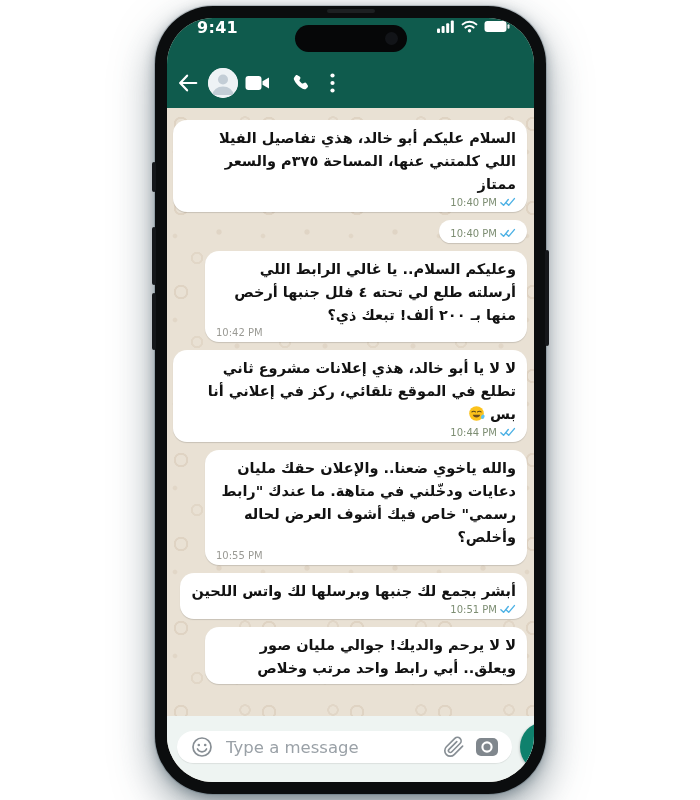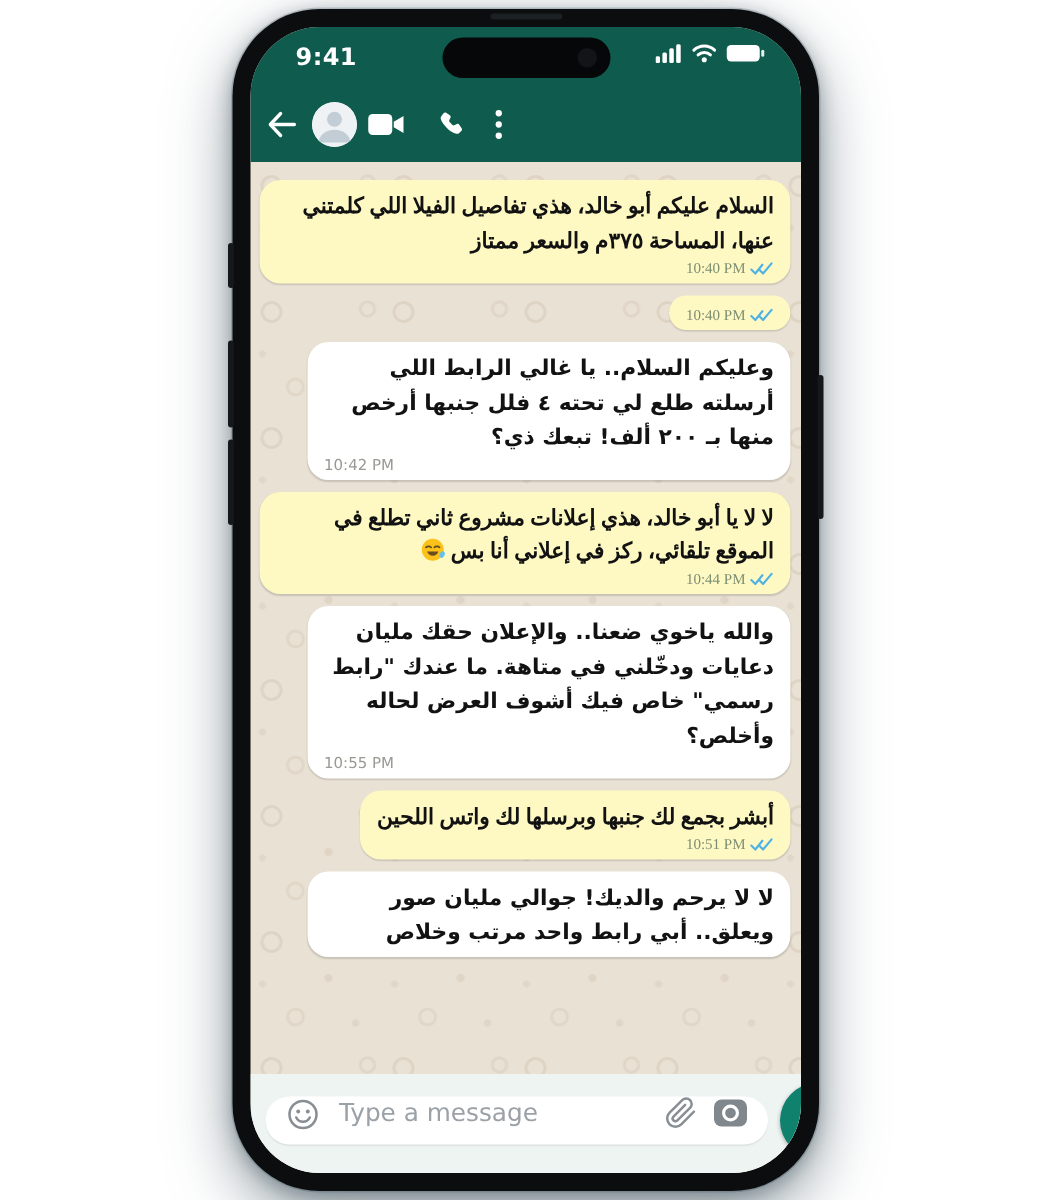--- a/index.html
+++ b/index.html
@@ -18,21 +18,21 @@
   .top-slit{position:absolute;top:3px;left:50%;transform:translateX(-50%);width:48px;height:4px;
             background:#1d2022;border-radius:2px;}
 
   .screen{position:absolute;left:12px;top:12px;right:12px;bottom:12px;border-radius:46px;
           overflow:hidden;background:#e9e1d4;display:flex;flex-direction:column;}
   .island{position:absolute;top:7px;left:50%;transform:translateX(-50%);width:112px;height:27px;
           background:#060708;border-radius:14px;z-index:30;}
   .island .cam{position:absolute;right:9px;top:7px;width:13px;height:13px;border-radius:50%;background:#121418;}
 
   
-  .statusbar{background:#0f5b4d;height:38px;display:flex;align-items:center;justify-content:space-between;
+  .statusbar{background:#0f5b4d;height:38px;display:flex;align-items:flex-start;justify-content:space-between;
              padding:0 24px 2px 30px;color:#fff;position:relative;z-index:20;}
   .sb-time{font-size:16px;font-weight:bold;letter-spacing:.3px;}
   .sb-icons{display:flex;align-items:center;gap:6px;padding-bottom:2px;}
 
   .chathdr{background:#0f5b4d;height:50px;display:flex;align-items:center;gap:7px;
            padding:0 16px 0 8px;color:#fff;}
   .back{width:26px;height:26px;display:flex;align-items:center;justify-content:center;}
   .avatar{width:30px;height:30px;border-radius:50%;background:#eef2f5;overflow:hidden;flex:none;
           display:flex;align-items:center;justify-content:center;}
   .hdr-title{font-size:16px;font-weight:bold;white-space:nowrap;margin-right:auto;}
@@ -49,33 +49,33 @@
       radial-gradient(circle at 78px 14px, rgba(168,138,106,0) 0 3.5px, rgba(168,138,106,.13) 4px 5.5px, rgba(168,138,106,0) 6px),
       radial-gradient(circle at 30px 66px, rgba(168,138,106,0) 0 4px, rgba(168,138,106,.12) 4.5px 6px, rgba(168,138,106,0) 6.5px),
       radial-gradient(circle at 70px 70px, rgba(168,138,106,.13) 0 2px, rgba(168,138,106,0) 3px),
       radial-gradient(circle at 8px 44px, rgba(168,138,106,.12) 0 1.8px, rgba(168,138,106,0) 2.8px);
     background-size:88px 84px;}
   .msglist{position:relative;z-index:1;display:flex;flex-direction:column;gap:8px;}
 
   .msg{max-width:96%;border-radius:14px;padding:7px 11px 4px 11px;
        box-shadow:0 1px 1px rgba(0,0,0,.14);}
   .msg.in{background:#ffffff;align-self:flex-start;margin-left:32px;}
-  .msg.out{background:#fef9c3;align-self:flex-end;font-family:Liberation Serif, serif;}
+  .msg.out{background:#ffffff;align-self:flex-end;}
   .mtext{direction:rtl;text-align:right;font-size:14.5px;font-weight:bold;color:#121212;
          line-height:1.58;word-break:break-word;}
   .msg.link .mtext{direction:ltr;text-align:center;color:#3f51c1;overflow-wrap:anywhere;}
   .emoji svg{vertical-align:-3px;}
   .meta{display:flex;align-items:center;gap:3px;margin-top:1px;font-size:10px;color:#84887e;}
   .msg.out .meta{justify-content:flex-end;color:#7c8d72;}
   .msg.in .meta{justify-content:flex-start;color:#9a9a94;}
   .ticks{display:flex;align-items:center;}
 
   
   .composer{background:#eef4f2;padding:6px 8px 10px 10px;display:flex;align-items:center;position:relative;z-index:2;}
-  .pill{flex:1;height:32px;background:#fff;border-radius:22px;display:flex;align-items:flex-start;
+  .pill{flex:1;height:32px;background:#fff;border-radius:22px;display:flex;align-items:center;
         gap:10px;padding:0 13px;box-shadow:0 1px 1px rgba(0,0,0,.08);}
   .pill input{flex:1;border:none;outline:none;background:transparent;font-size:16.5px;color:#333;
               font-family:"DejaVu Sans","Liberation Sans",sans-serif;min-width:0;}
   .pill input::placeholder{color:#9aa1a7;}
   .cbtn{display:flex;align-items:center;justify-content:center;flex:none;}
   .mic{width:50px;height:50px;border-radius:50%;background:#0f816d;margin-left:8px;flex:none;
        display:flex;align-items:center;justify-content:center;box-shadow:0 1px 3px rgba(0,0,0,.3);}
 </style>
 </head>
 <body>

